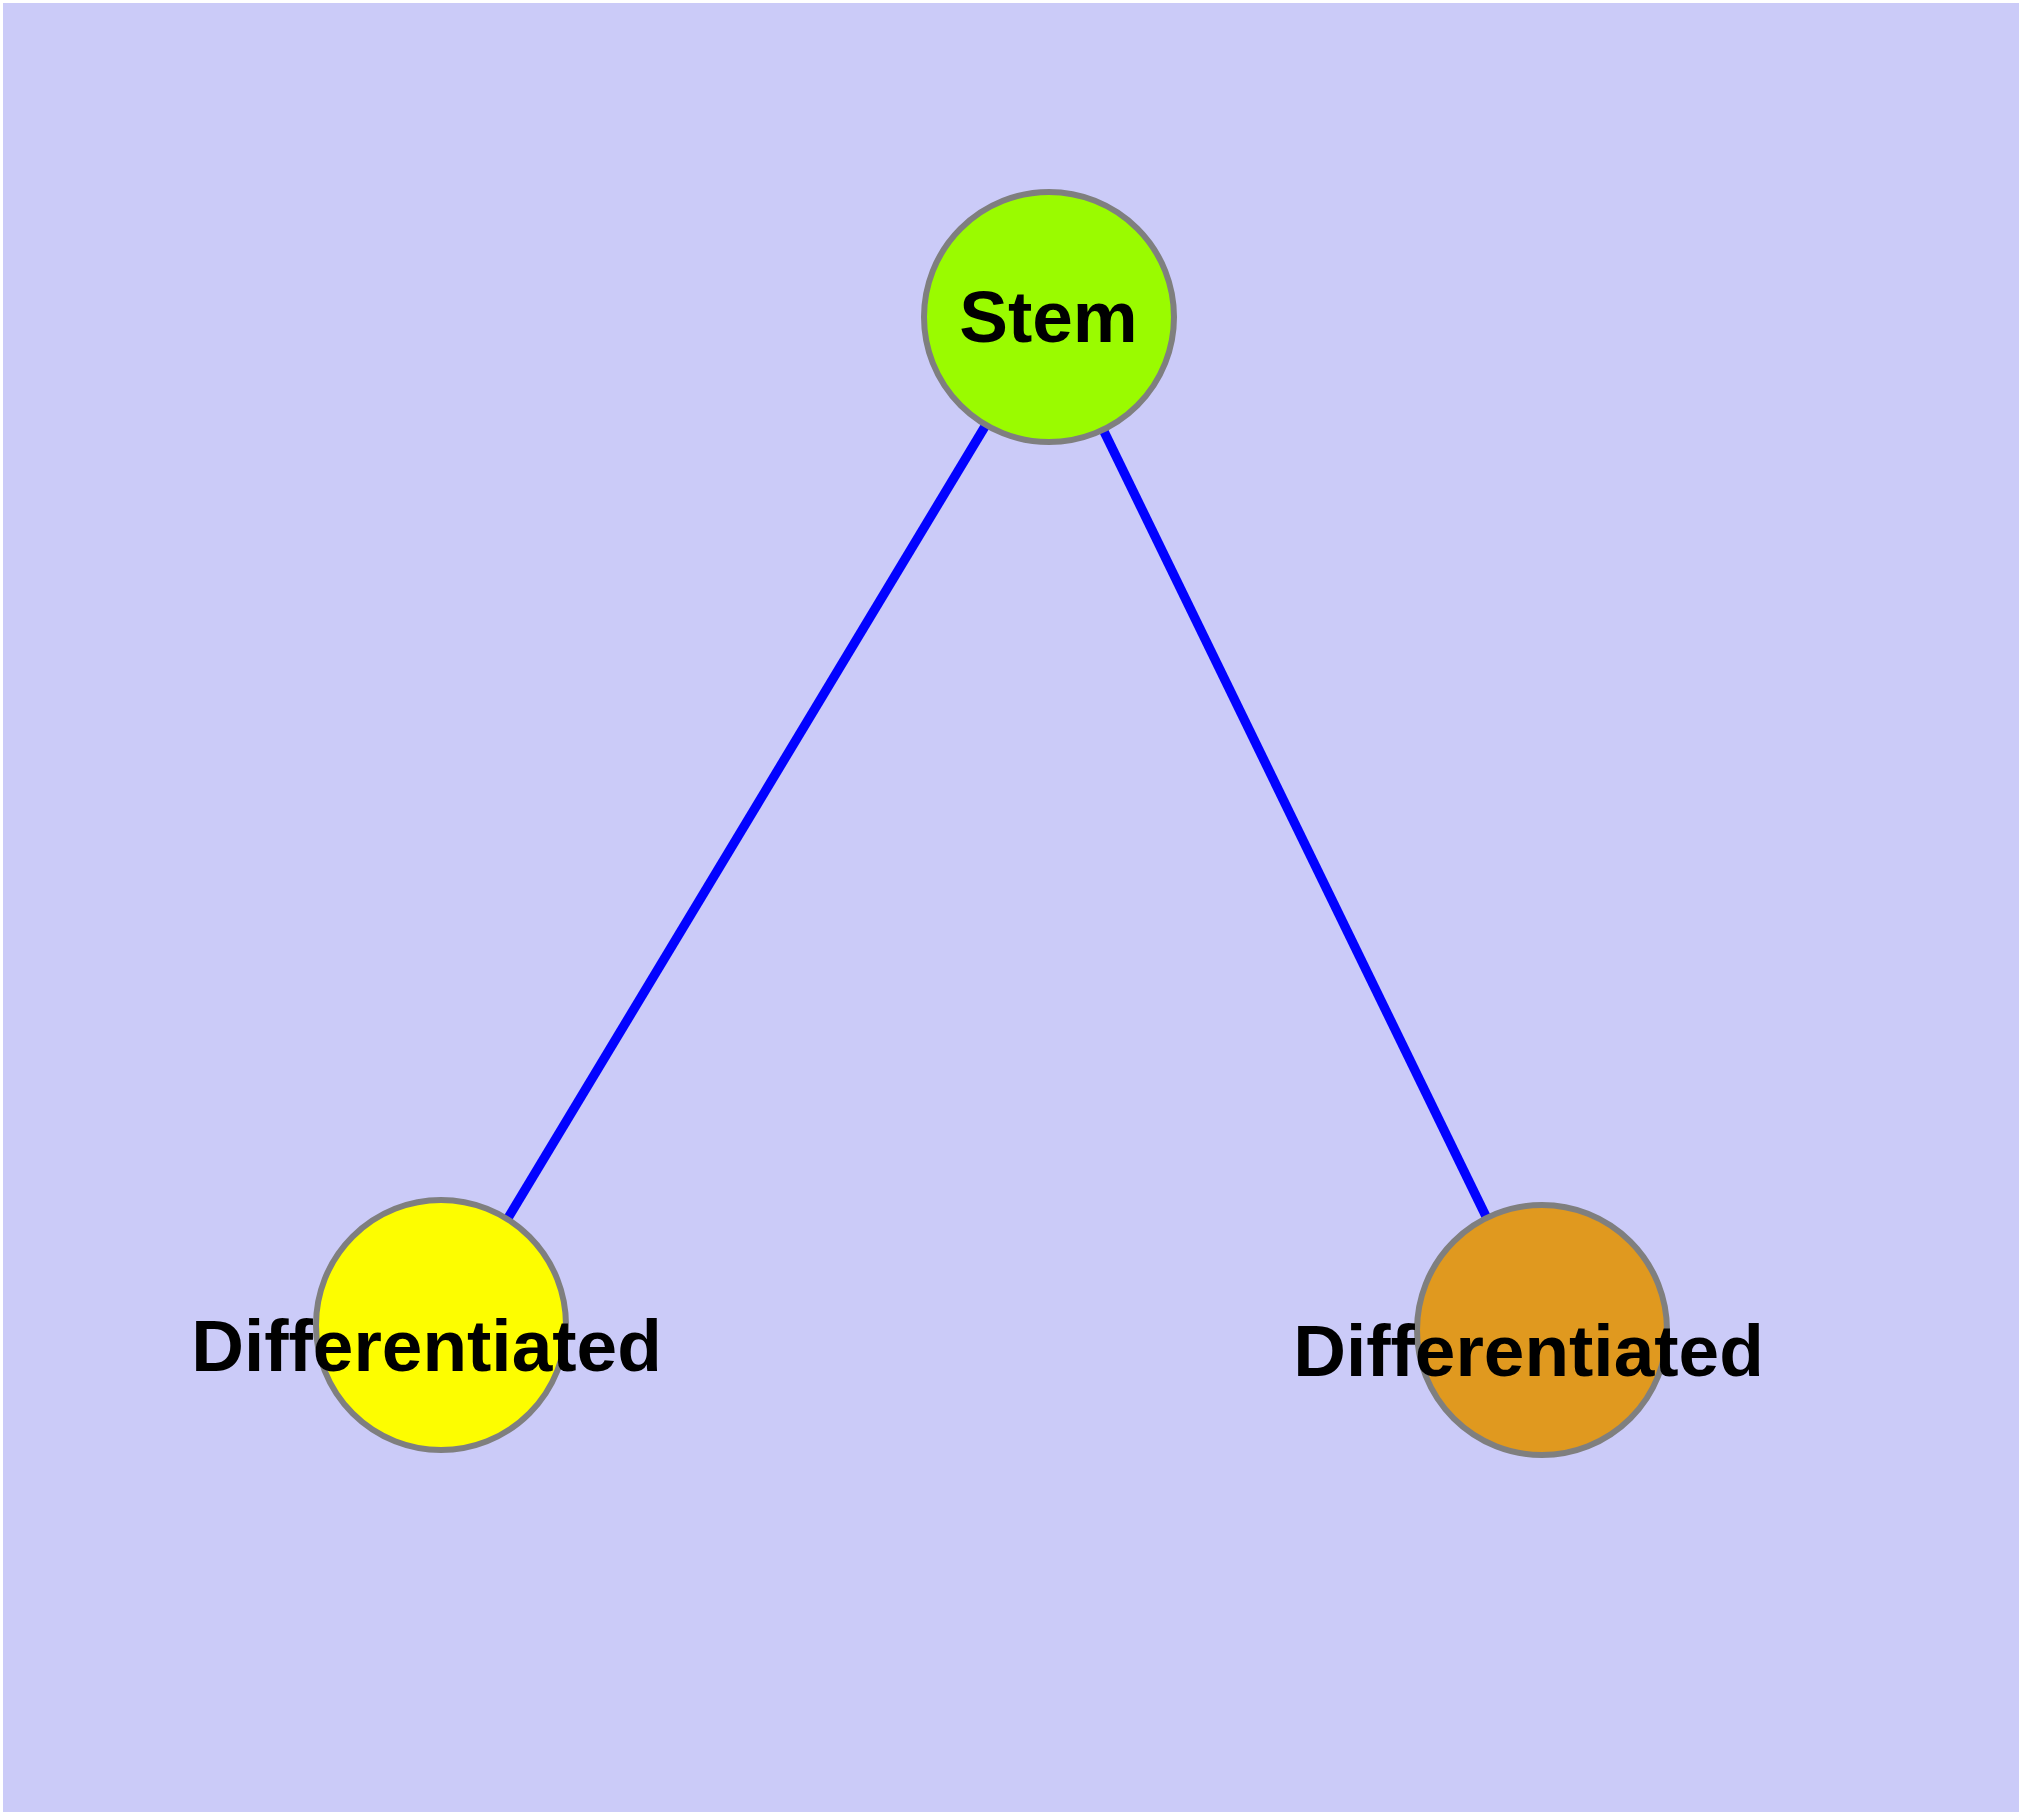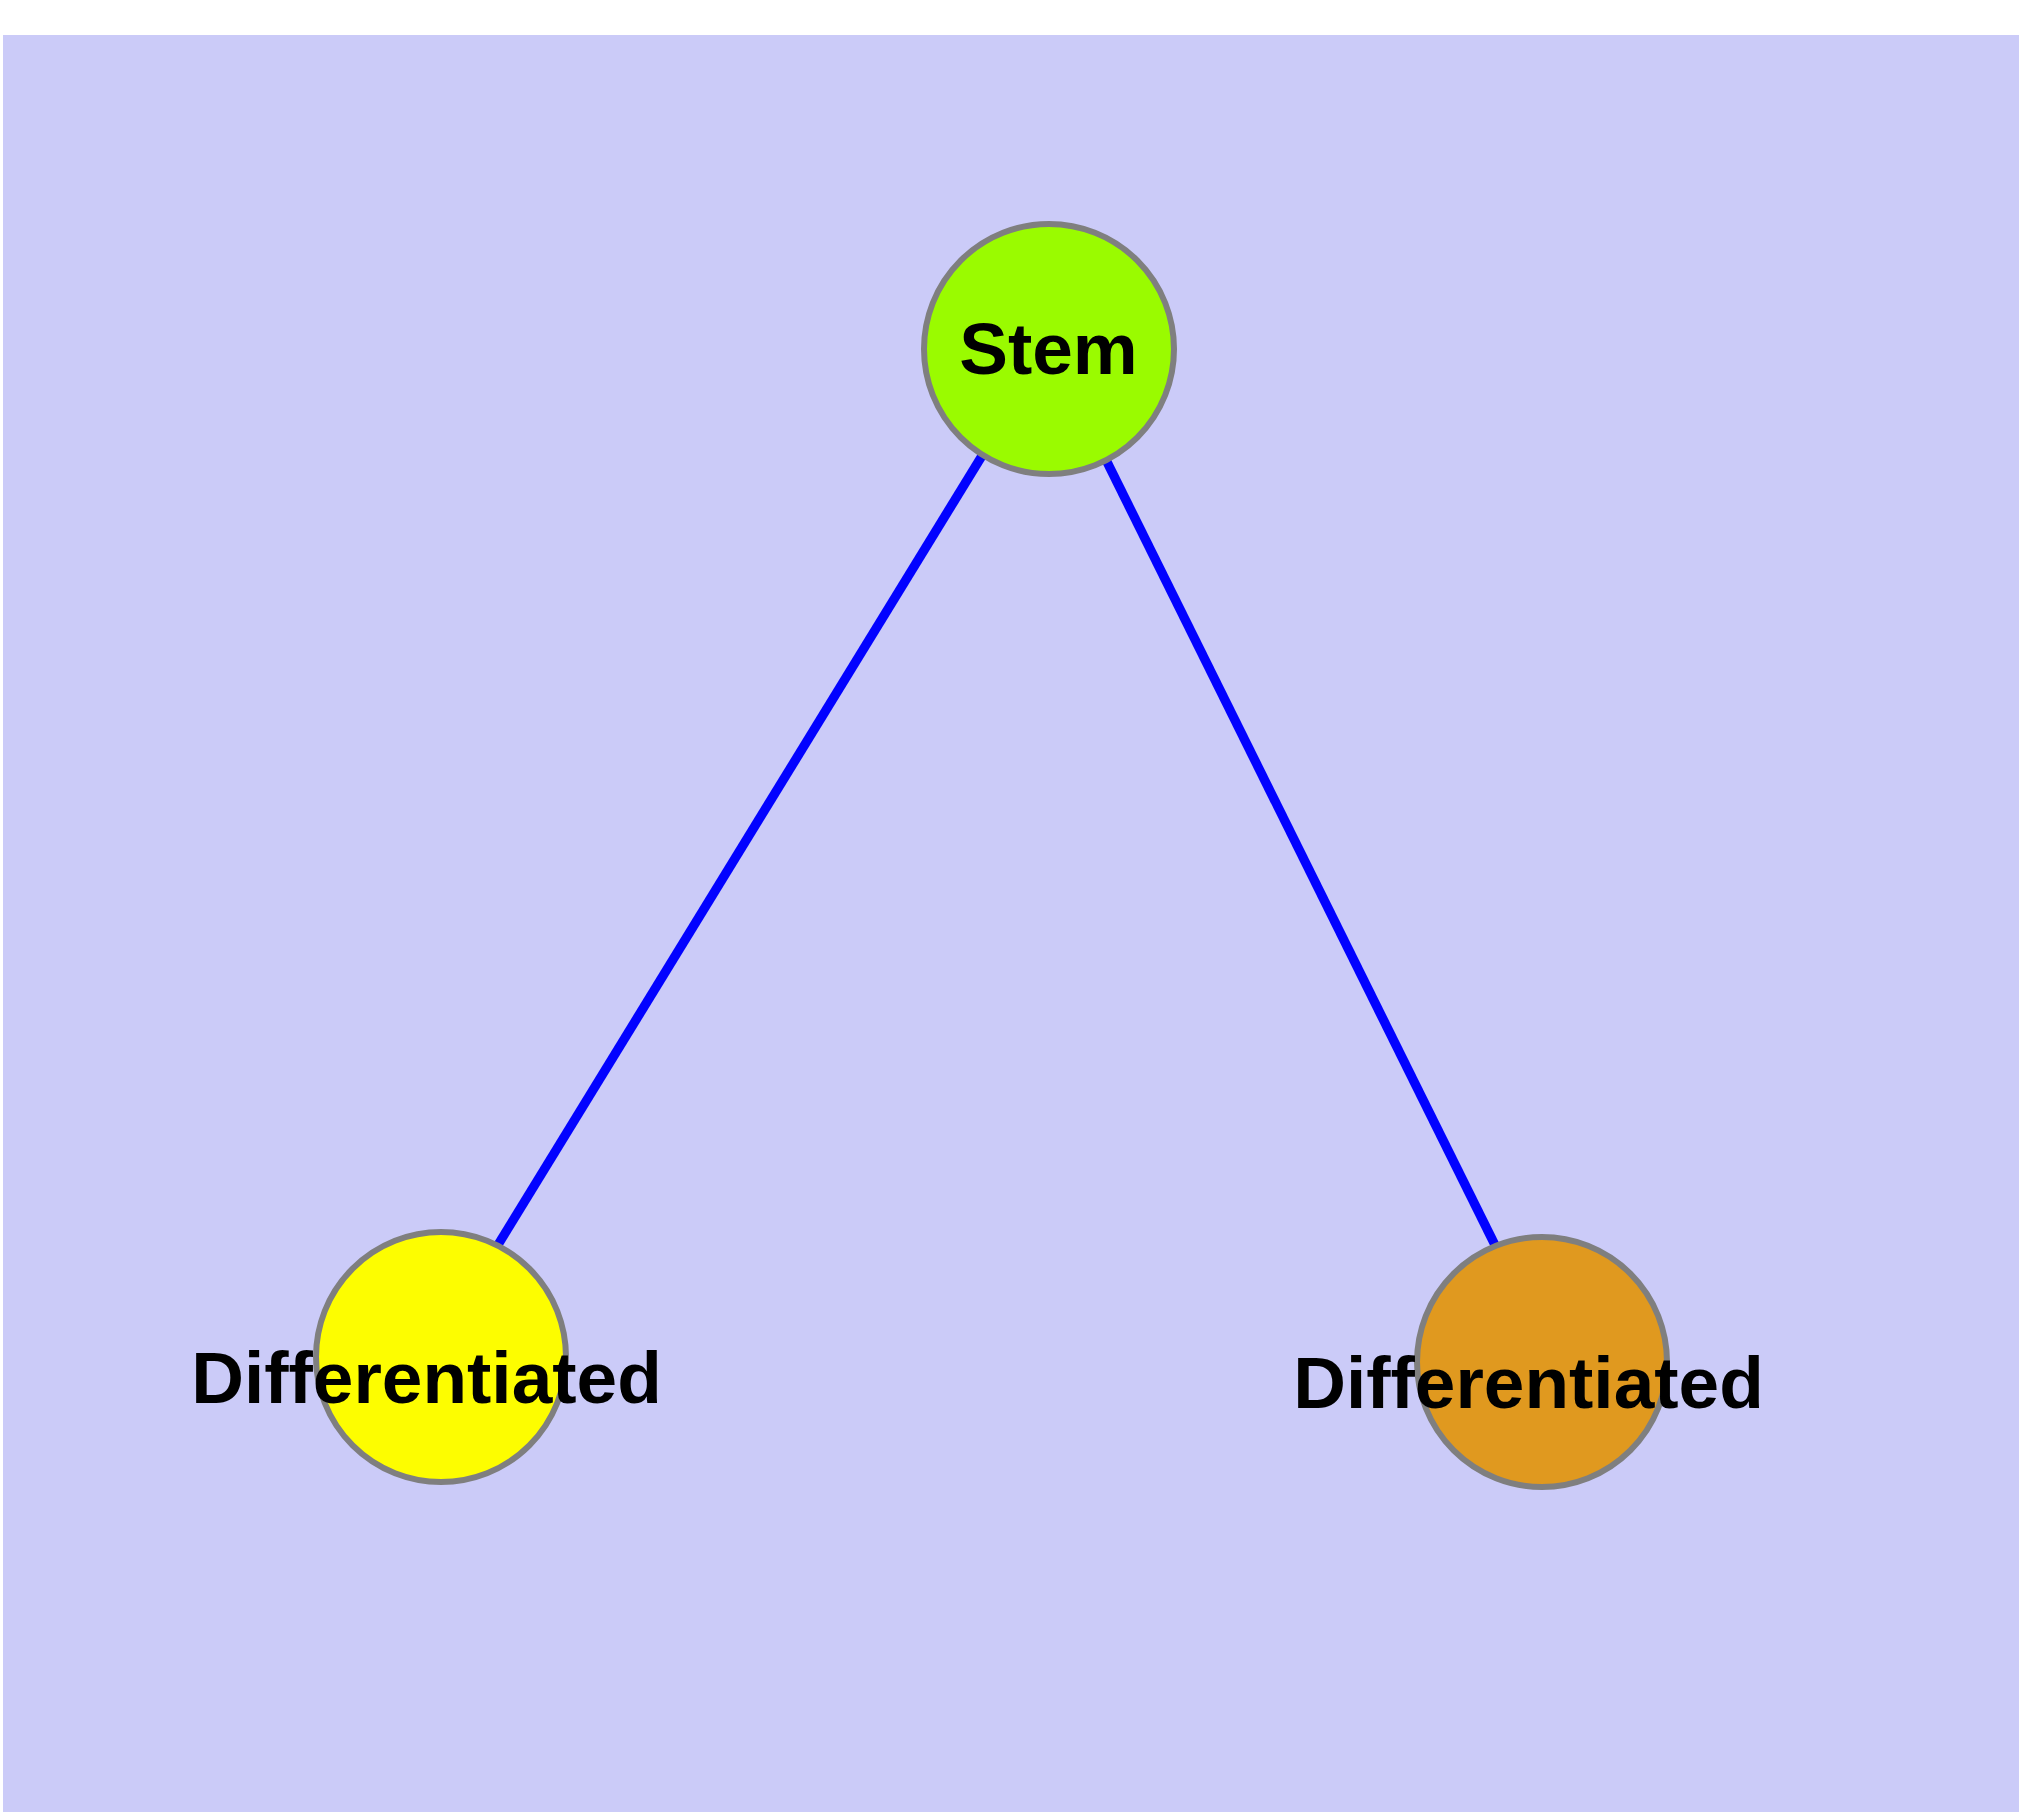--- a/index.html
+++ b/index.html
@@ -17,21 +17,20 @@
     height: 1812px;
     background: #ffffff;
   }
   .canvas {
     position: absolute;
     left: 2.5px;
     top: 3.4px;
     right: 1.7px;
     bottom: 0;
     background: #CBCBF8;
-    margin-top: 32px;
   }
   .edges {
     position: absolute;
     left: 0;
     top: 0;
     width: 100%;
     height: 100%;
   }
   .edge {
     stroke: #0202FF;

